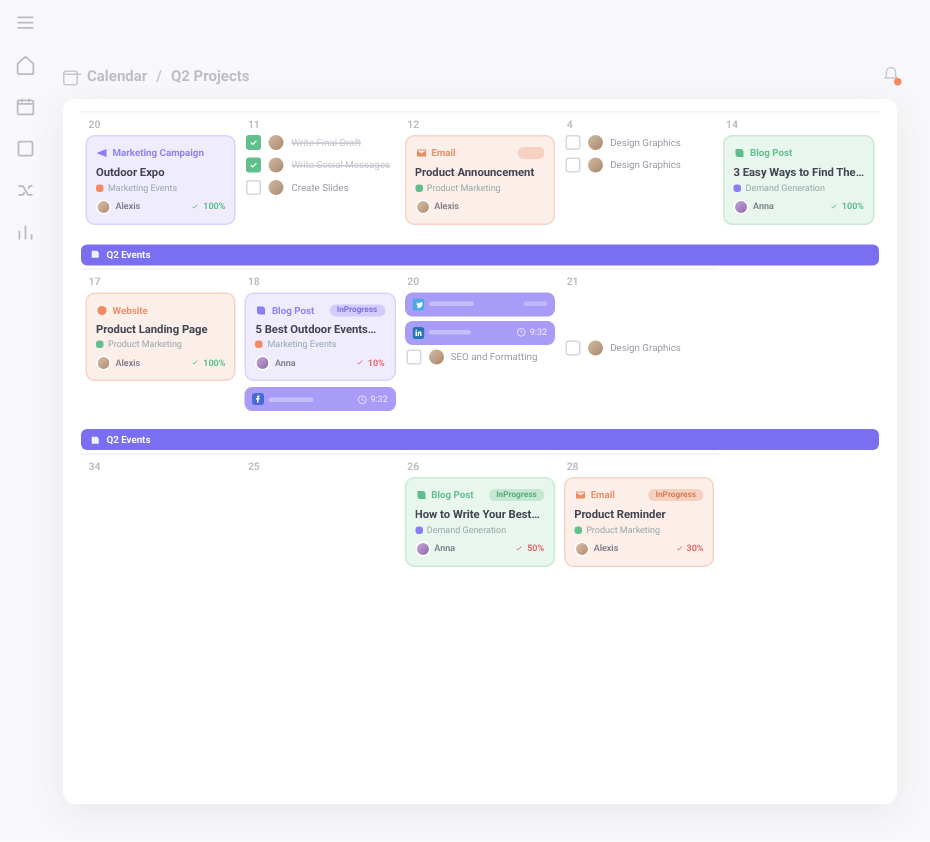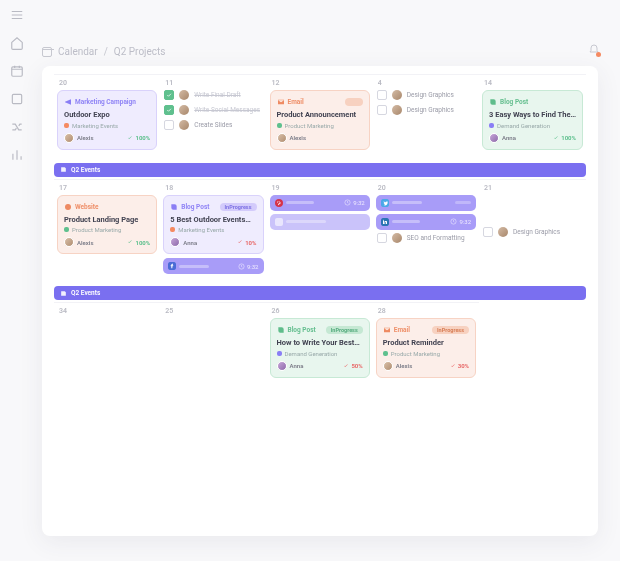--- a/index.html
+++ b/index.html
@@ -4,21 +4,21 @@
 <style>
   * { box-sizing: border-box; margin: 0; padding: 0; font-family: -apple-system, BlinkMacSystemFont, "Segoe UI", Roboto, Helvetica, Arial, sans-serif; }
   body { background: #f8f8fa; width: 620px; height: 561px; overflow: hidden; position: relative; font-size: 8px; color: #6d6e78; }
 
   
   .rail { position: absolute; left: 0; top: 0; width: 34px; height: 100%; display: flex; flex-direction: column; align-items: center; padding-top: 8px; gap: 14px; }
   .rail-ico { width: 14px; height: 14px; display: flex; align-items: center; justify-content: center; color: #b9bac3; cursor: pointer; }
   .rail-ico svg { width: 14px; height: 14px; stroke: currentColor; fill: none; stroke-width: 2; }
 
   
-  .crumb { position: absolute; left: 42px; top: 46px; display: flex; align-items: center; gap: 6px; font-size: 10px; color: #bdbec8; font-weight: 400; }
+  .crumb { position: absolute; left: 42px; top: 46px; display: flex; align-items: center; gap: 6px; font-size: 10px; color: #bdbec8; font-weight: 700; }
   .crumb .sep { color: #c7c8d0; }
   .crumb-cal { width: 10px; height: 10px; border: 1.5px solid #c7c8d0; border-radius: 2px; position: relative; }
   .crumb-cal::before { content: ''; position: absolute; left: -1px; top: 1px; width: 12px; height: 1px; background: #c7c8d0; }
 
   .bell { position: absolute; right: 20px; top: 44px; width: 12px; height: 12px; color: #c7c8d0; }
   .bell::after { content: ''; position: absolute; right: -1px; bottom: -1px; width: 5px; height: 5px; background: #f58a62; border-radius: 50%; }
 
   
   .card { position: absolute; left: 42px; top: 66px; width: 556px; height: 470px; background: #fff; border-radius: 8px; box-shadow: 0 6px 24px rgba(60,60,90,.08); padding: 8px 12px 0 12px; }
 
@@ -350,45 +350,20 @@
         <div class="tile-r">
             <svg class="clock" viewBox="0 0 24 24">
               <circle cx="12" cy="12" r="9"></circle>
               <path d="M12 7v5l3 2"></path>
             </svg>
             <span>9:32</span>
           </div>
       </div>
     </div>
 
-    <div class="cell">
-      <div class="day-num">19</div>
-      <div class="tile t-purple">
-        <div class="tile-l">
-            <svg class="logo" viewBox="0 0 24 24">
-              <circle cx="12" cy="12" r="12" fill="#d6334a"></circle>
-              <path d="M11 6c-3 0-5 2-5 4 0 1 .5 2 1 2l1-2c-1-2 1-3 3-3s3 1 3 3-1 4-3 4c-1 0-1-1-1-1l-1 5 2 1 1-4c1 1 2 1 3 0 2-1 2-5 0-7-1-1-2-2-4-2z" fill="#fff"></path>
-            </svg>
-            <div class="skel" style="width:28px"></div>
-          </div>
-        <div class="tile-r">
-            <svg class="clock" viewBox="0 0 24 24">
-              <circle cx="12" cy="12" r="9"></circle>
-              <path d="M12 7v5l3 2"></path>
-            </svg>
-            <span>9:32</span>
-          </div>
-      </div>
-      <div class="tile t-purple" style="opacity:.6">
-        <div class="tile-l">
-            <div style="width:8px;height:8px;background:#fff;border-radius:2px;opacity:.6"></div>
-            <div class="skel" style="width:40px"></div>
-          </div>
-      </div>
-    </div>
 
     <div class="cell">
       <div class="day-num">20</div>
       <div class="tile t-purple">
         <div class="tile-l">
             <svg class="logo" viewBox="0 0 24 24">
               <rect width="24" height="24" rx="4" fill="#4aa8e8"></rect>
               <path d="M19 7c-1 0-1 1-2 1-1-1-3-1-3 1v1c-3 0-5-2-6-3 0 2 0 3 2 4l-2-0c0 2 2 3 3 3l-2 1c1 1 2 2 4 2-2 1-4 2-6 1 7 4 14-2 13-9z" fill="#fff"></path>
             </svg>
             <div class="skel" style="width:30px"></div>

